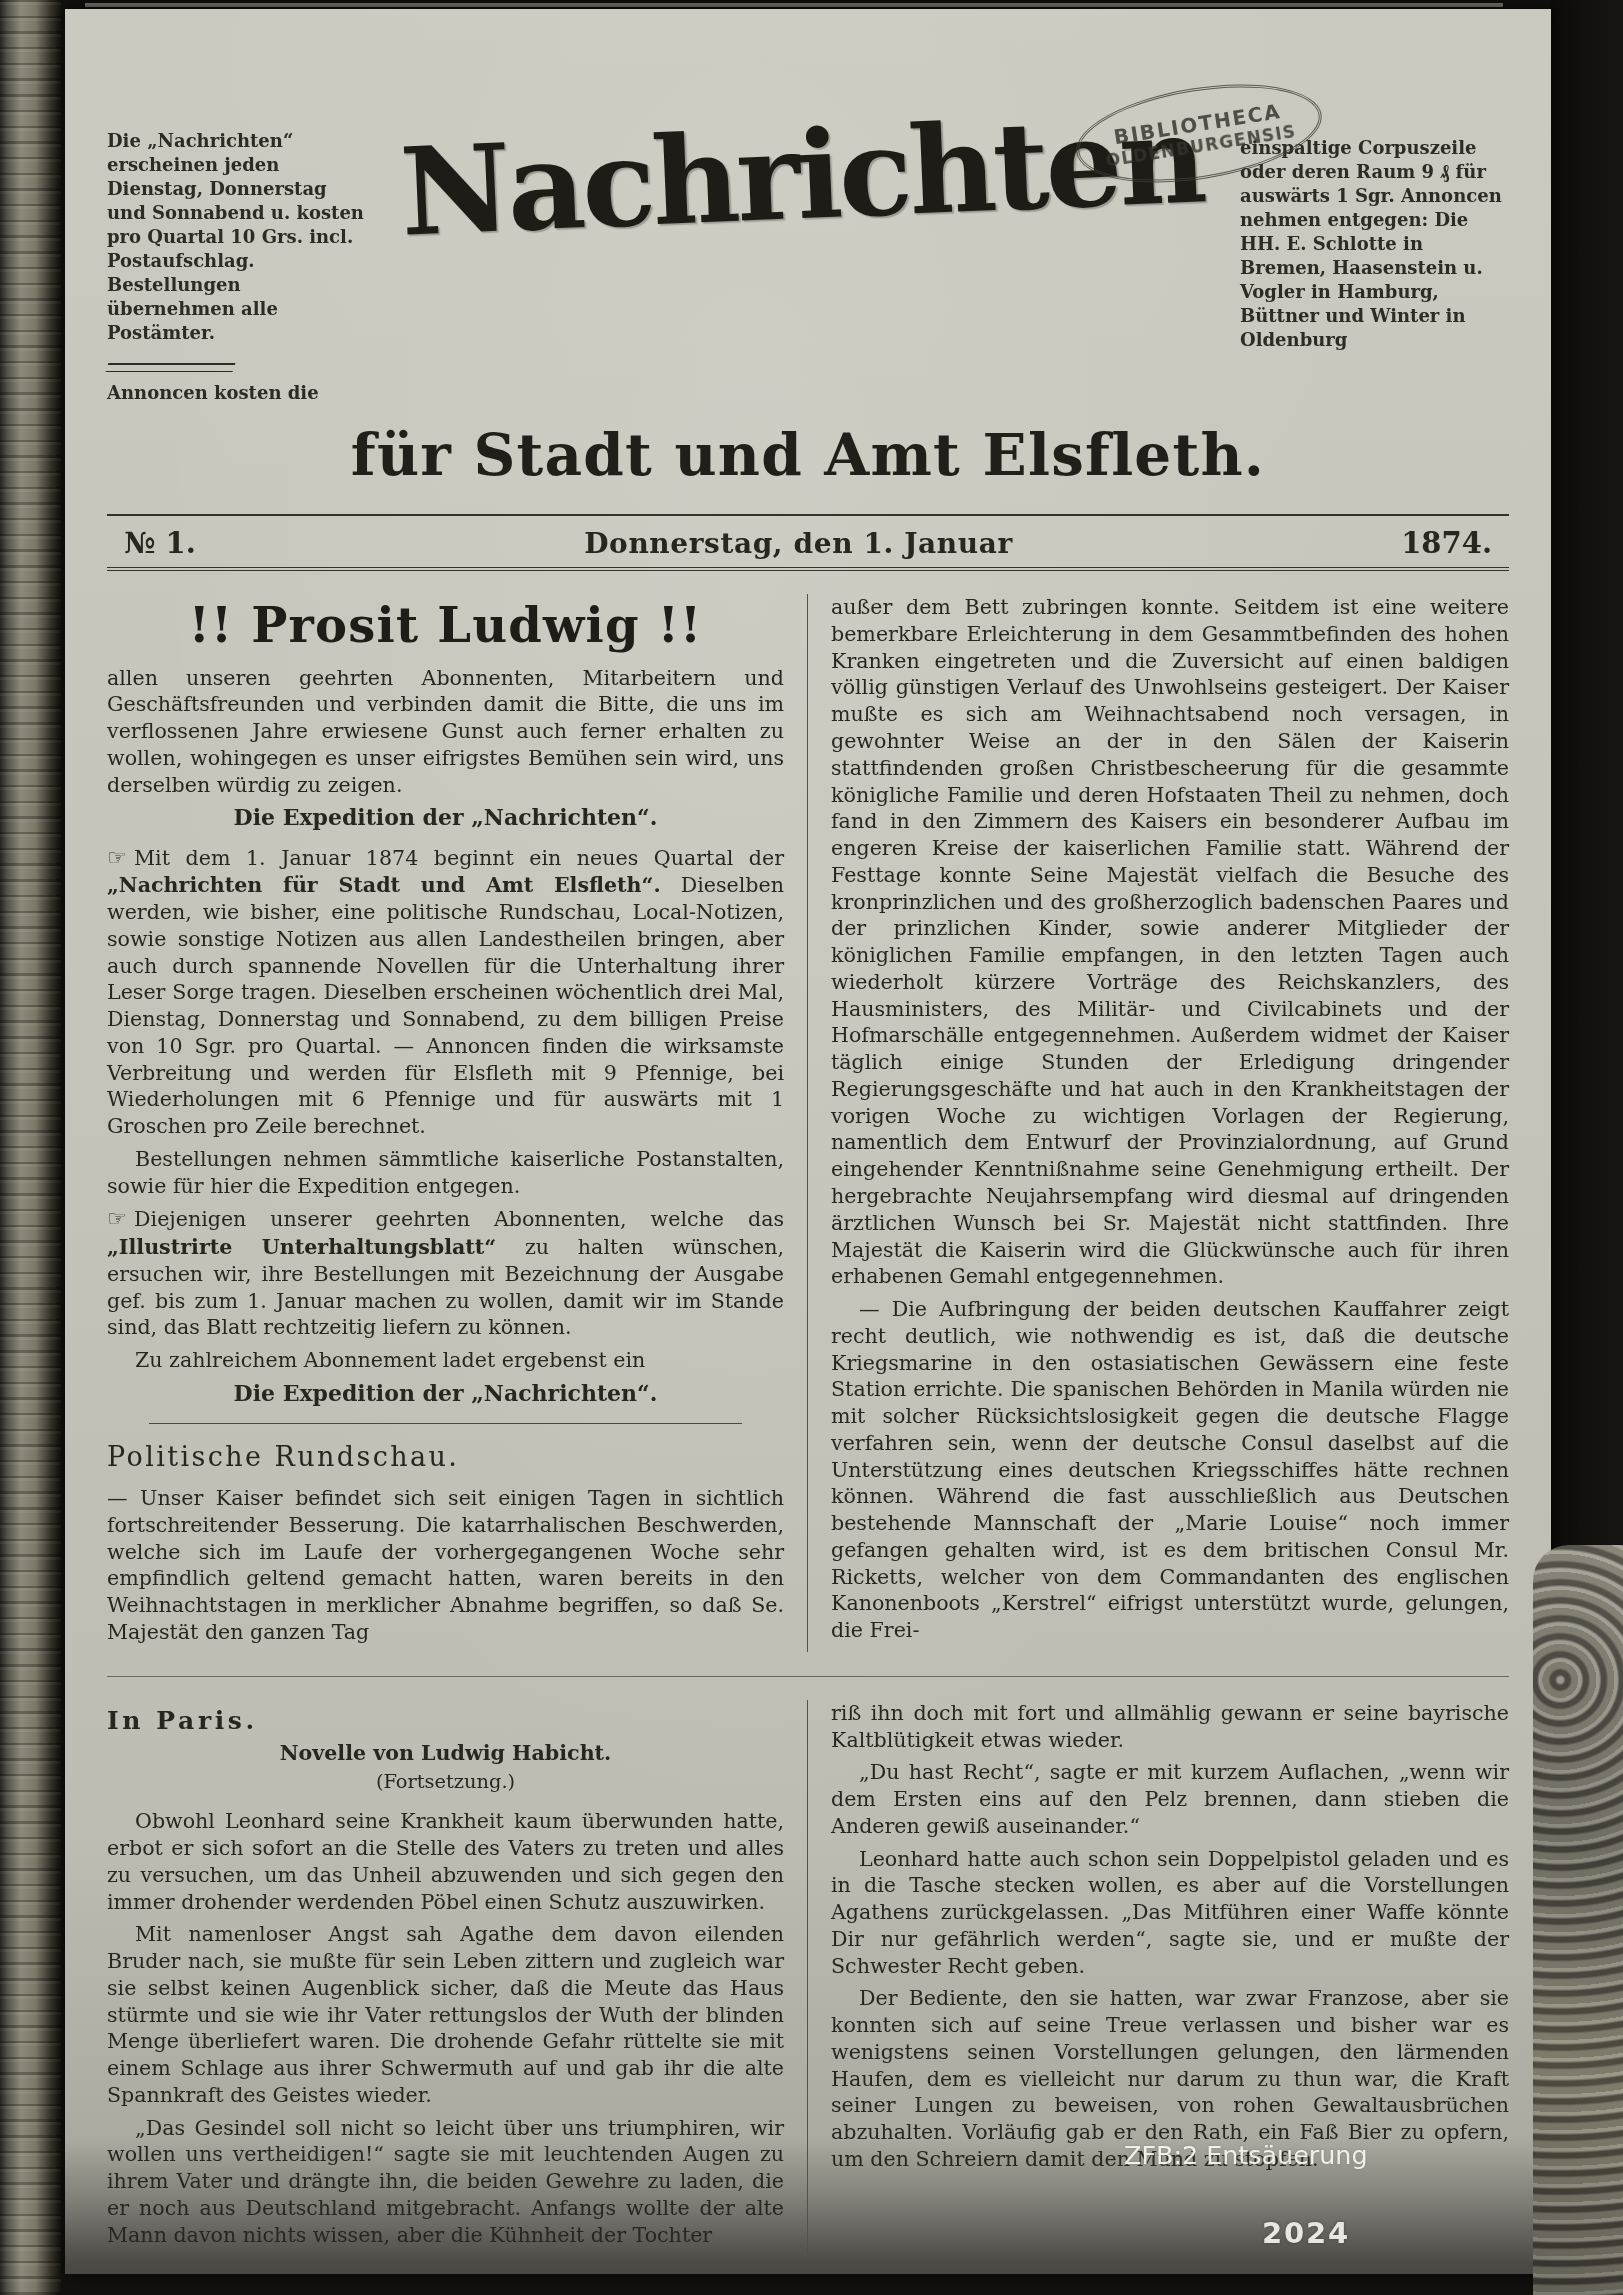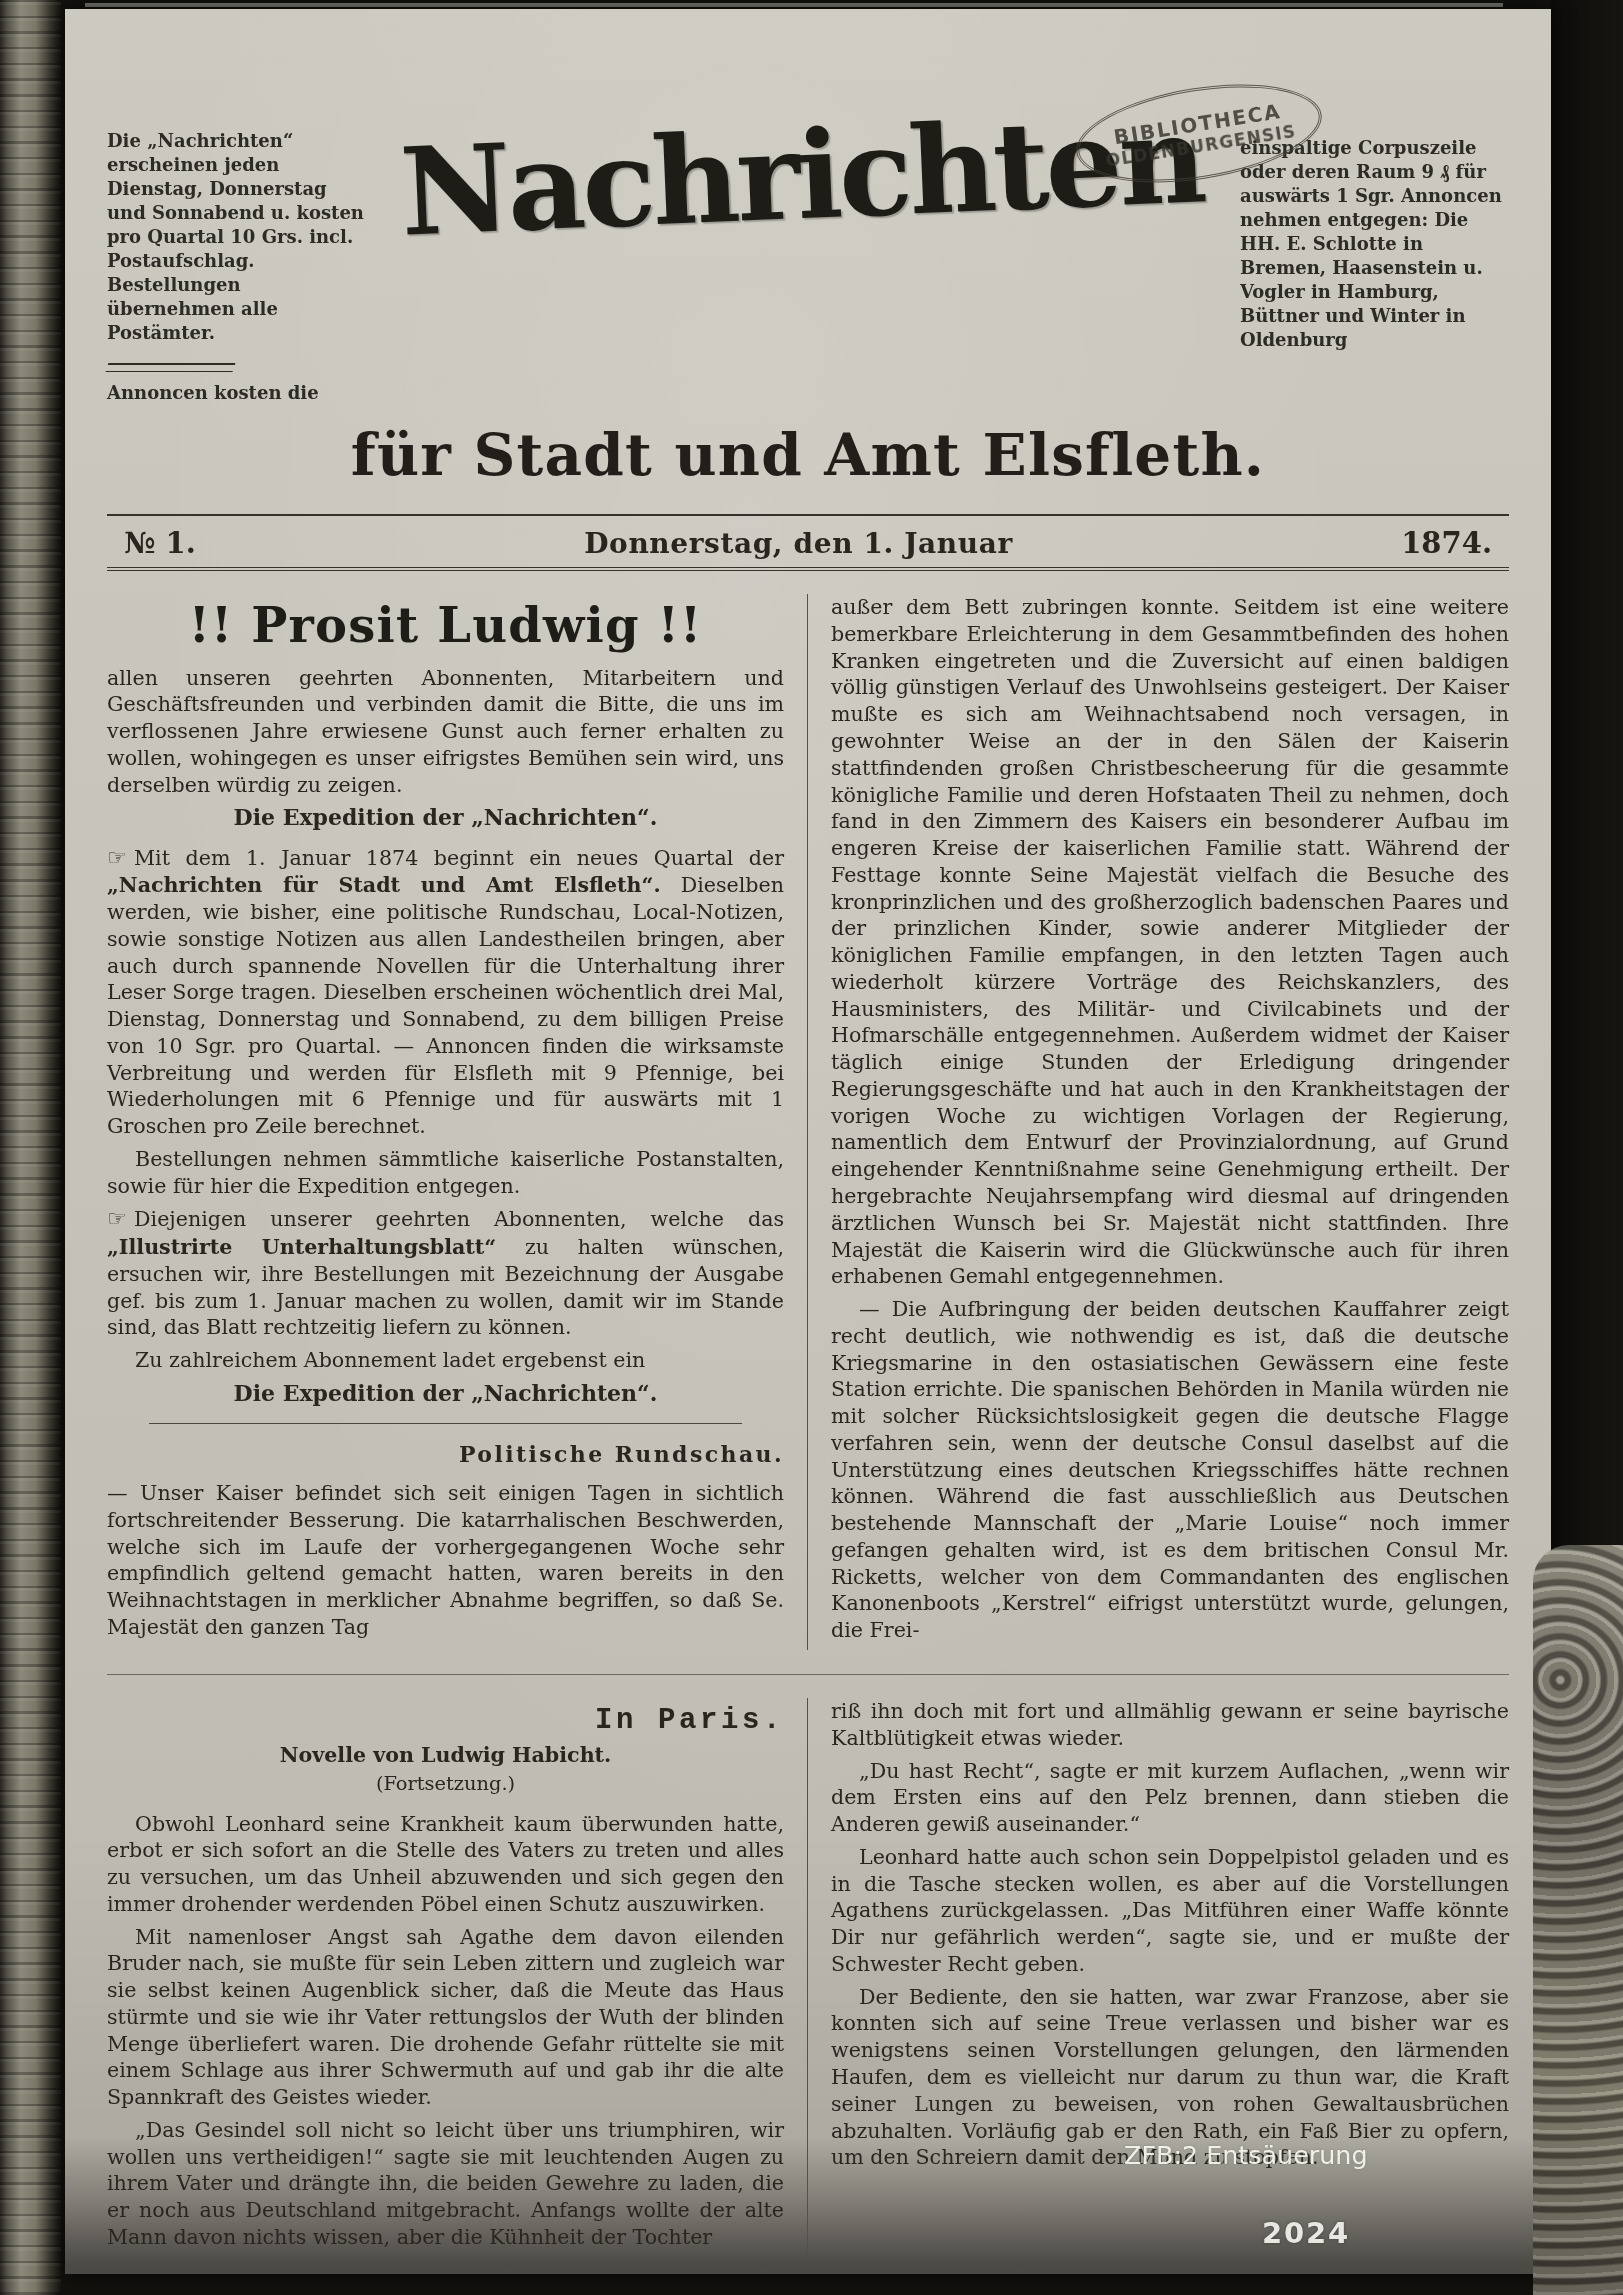--- a/index.html
+++ b/index.html
@@ -77,25 +77,25 @@
   .col{width:50%;box-sizing:border-box;}
   .col-l{padding-right:23px;border-right:1.8px solid #54514a;}
   .col-r{padding-left:23px;}
   p.para{font-size:20.6px;line-height:1.3;text-align:justify;text-indent:28px;margin:0 0 6px;}
   p.noindent{text-indent:0;}
   .prosit{font-size:48px;font-weight:700;text-align:center;letter-spacing:1.2px;margin:2.4px 0 12px;color:#1f1d17;}
   .sig{font-size:22px;font-weight:700;text-align:center;margin:4.8px 0 13.3px;}
   .hand{font-family:"DejaVu Sans", sans-serif;font-size:22px;margin-right:7.3px;}
   .bold-run{font-weight:700;}
   .col-rule{border-top:1.8px solid #4a4840;margin:17px 42px;}
-  .head2{font-size:22px;font-weight:700;text-align:right;letter-spacing:2.4px;margin:4.8px 0 13.3px;}
+  .head2{font-size:27px;font-weight:400;text-align:left;letter-spacing:2.4px;margin:4.8px 0 13.3px;}
 
   .section-rule{border:0;border-top:1.2px solid rgba(62,60,53,.65);margin:24px 0 20.6px;}
 
-  .nov-h{font-size:29px;font-weight:700;text-align:right;letter-spacing:3.6px;margin:6px 0 6px;font-family:Liberation Mono, monospace;}
+  .nov-h{font-size:25px;font-weight:700;text-align:left;letter-spacing:3.6px;margin:6px 0 6px;}
   .nov-by{font-size:20.6px;font-weight:700;text-align:center;margin:0 0 4.8px;}
   .nov-cont{font-size:19.4px;text-align:center;margin:0 0 15.7px;}
 
   
   .zfb{
     position:absolute;left:1124px;top:2140px;
     font-family:"DejaVu Sans", sans-serif;font-size:25.4px;color:rgba(248,248,243,.92);
     text-shadow:0 0 2.4px rgba(120,118,110,.6);
   }
   .yearmark{

